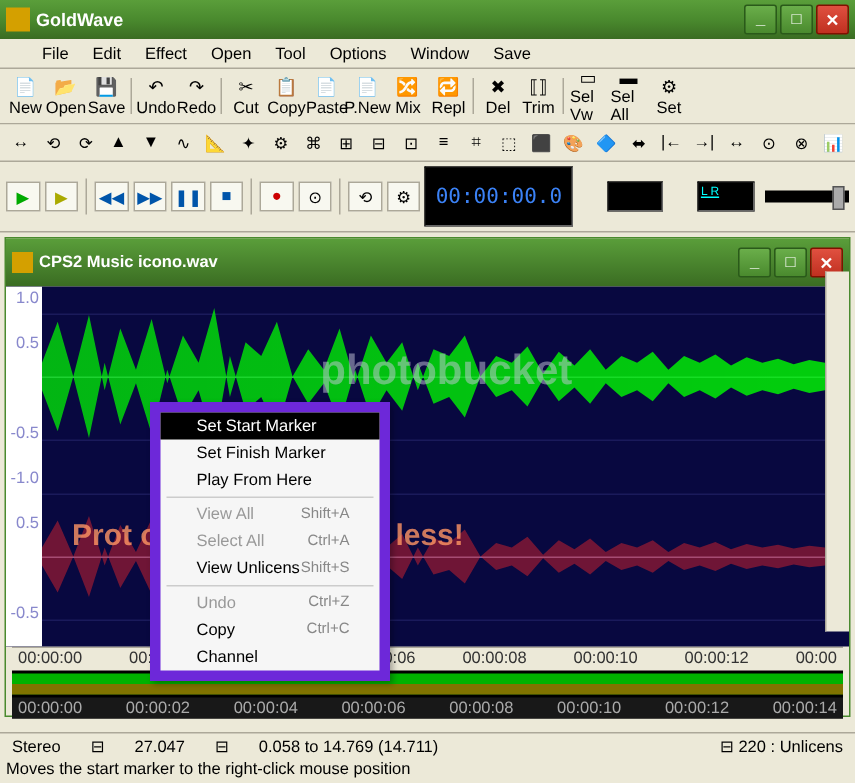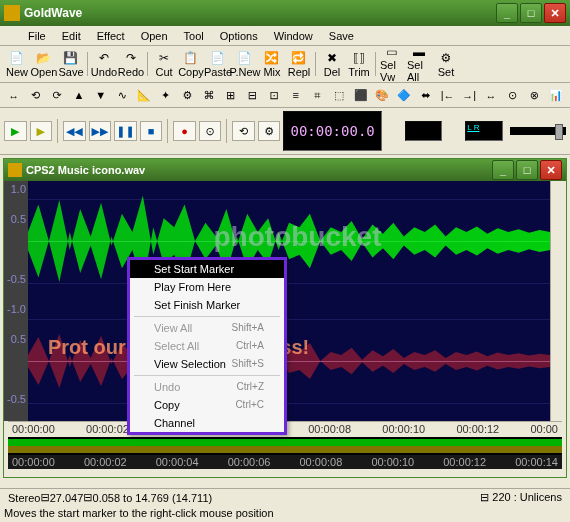--- a/index.html
+++ b/index.html
@@ -18,55 +18,55 @@
 .toolbar { background: #ece9d8; padding: 2px 4px; border-bottom: 1px solid #aca899; display: flex; align-items: center; gap: 1px; flex-wrap: wrap; }
 .tbtn { width: 26px; height: 32px; border: 1px solid transparent; display: flex; flex-direction: column; align-items: center; justify-content: center; cursor: pointer; font-size: 9px; }
 .tbtn .ico { width: 16px; height: 16px; display: flex; align-items: center; justify-content: center; font-size: 12px; }
 .sep { width: 1px; height: 24px; background: #aca899; margin: 0 2px; }
 
 .toolbar2 { background: #ece9d8; padding: 2px 4px; border-bottom: 1px solid #aca899; display: flex; align-items: center; gap: 2px; }
 .tbtn2 { width: 20px; height: 20px; border: 1px solid transparent; display: flex; align-items: center; justify-content: center; cursor: pointer; font-size: 11px; }
 
 .playbar { background: #ece9d8; padding: 3px 4px; border-bottom: 1px solid #aca899; display: flex; align-items: center; gap: 3px; }
 .pbtn { width: 24px; height: 20px; border: 1px solid #aca899; background: #f8f8f0; display: flex; align-items: center; justify-content: center; cursor: pointer; }
-.timedisplay { background: #000; color: #f0abfc; font-family: monospace; font-size: 14px; padding: 11px 6px; border: 1px inset #666; margin-left: auto; }
+.timedisplay { background: #000; color: #3b82f6; font-family: monospace; font-size: 14px; padding: 11px 6px; border: 1px inset #666; margin-left: auto; }
 .meter { width: 40px; height: 20px; background: #000; border: 1px inset #666; margin-left: 20px; text-decoration: underline; }
 .volslider { width: 60px; height: 8px; background: #000; margin-left: 4px; position: relative; }
 .volslider::after { content: ''; position: absolute; left: 45px; top: -3px; width: 6px; height: 14px; background: #aaa; border: 1px solid #555; }
 
 .docwin { margin: 3px; border: 1px solid #4a8a2e; background: #ece9d8; height: 320px; position: relative; }
-.doc-titlebar { height: 22px; background: linear-gradient(to bottom, #5a9e3a, #3a6c22); display: flex; align-items: center; padding: 0 4px; color: white; font-weight: bold; font-size: 11px; }
+.doc-titlebar { height: 32px; background: linear-gradient(to bottom, #5a9e3a, #3a6c22); display: flex; align-items: center; padding: 0 4px; color: white; font-weight: bold; font-size: 11px; }
 .doc-titlebar .icon { width: 14px; height: 14px; background: #d4a000; margin-right: 4px; }
 .doc-titlebar .title { flex: 1; }
 
 .waveform-area { position: relative; height: 240px; background: #080840; overflow: hidden; }
-.ruler-y { position: absolute; left: 0; top: 0; width: 24px; height: 100%; background: #404040; color: #8888cc; font-size: 9px; }
+.ruler-y { position: absolute; left: 0; top: 0; width: 24px; height: 100%; background: #ffffff; color: #8888cc; font-size: 9px; }
 .ruler-y span { position: absolute; right: 2px; }
 .wavecanvas { position: absolute; left: 24px; right: 16px; top: 0; height: 100%; }
 .wave-top, .wave-bot { position: absolute; left: 0; right: 0; height: 50%; }
 .wave-top { top: 0; }
 .wave-bot { top: 50%; }
 .gridline { position: absolute; left: 0; right: 0; height: 1px; background: rgba(100,100,200,0.2); }
 .zeroline { position: absolute; left: 0; right: 0; height: 1px; background: #6666aa; top: 50%; }
 .wavefill { position: absolute; top: 12%; bottom: 12%; left: 0; right: 0; background: linear-gradient(to right, rgba(0,255,0,0.7) 0%, rgba(0,255,0,0.8) 100%); clip-path: polygon(0 40%, 2% 10%, 4% 50%, 6% 5%, 8% 60%, 10% 15%, 12% 45%, 14% 8%, 16% 55%, 18% 20%, 20% 40%, 22% 0%, 24% 65%, 26% 25%, 28% 35%, 30% 10%, 32% 50%, 34% 30%, 36% 45%, 38% 15%, 40% 55%, 42% 20%, 44% 40%, 46% 25%, 48% 60%, 50% 30%, 52% 35%, 54% 20%, 56% 50%, 58% 35%, 60% 40%, 62% 28%, 64% 48%, 66% 32%, 68% 42%, 70% 30%, 72% 45%, 74% 35%, 76% 40%, 78% 32%, 80% 45%, 82% 35%, 84% 40%, 86% 34%, 88% 42%, 90% 36%, 92% 40%, 94% 37%, 96% 41%, 98% 38%, 100% 40%, 100% 60%, 98% 62%, 96% 59%, 94% 63%, 92% 60%, 90% 64%, 88% 58%, 86% 66%, 84% 60%, 82% 65%, 80% 55%, 78% 68%, 76% 60%, 74% 65%, 72% 55%, 70% 70%, 68% 58%, 66% 68%, 64% 52%, 62% 72%, 60% 60%, 58% 65%, 56% 50%, 54% 80%, 52% 65%, 50% 70%, 48% 40%, 46% 75%, 44% 60%, 42% 80%, 40% 45%, 38% 85%, 36% 55%, 34% 70%, 32% 50%, 30% 90%, 28% 65%, 26% 75%, 24% 35%, 22% 100%, 20% 60%, 18% 80%, 16% 45%, 14% 92%, 12% 55%, 10% 85%, 8% 40%, 6% 95%, 4% 50%, 2% 90%, 0 60%); }
 .wave-bot .wavefill { background: rgba(255,40,40,0.7); opacity: 0.6; top: 25%; bottom: 25%; }
 .watermark { position: absolute; top: 40px; left: 0; right: 0; text-align: center; color: rgba(200,200,220,0.5); font-size: 28px; font-weight: bold; pointer-events: none; margin-left: 17px; }
 .watermark2 { position: absolute; top: 155px; left: 20px; right: 0; color: rgba(255,150,100,0.8); font-size: 20px; font-weight: bold; pointer-events: none; }
 
 .overview { height: 32px; background: #000; position: relative; margin: 0 4px; }
 .ov-wave { position: absolute; top: 2px; bottom: 16px; left: 0; right: 0; background: linear-gradient(to right, #0f0, #0f0); opacity: 0.7; }
 .ov-wave2 { position: absolute; top: 9px; bottom: 16px; left: 0; right: 0; background: #f30; opacity: 0.5; }
 .ov-ruler { position: absolute; bottom: 0; left: 0; right: 0; height: 14px; background: #181818; color: #aaa; font-size: 8px; display: flex; justify-content: space-between; padding: 1px 4px; }
 
 .timeruler { height: 16px; background: #ece9d8; margin: 0 4px; color: #333; font-size: 9px; display: flex; justify-content: space-between; padding: 1px 4px; border-top: 1px solid #aca899; }
 
-.statusbar { position: absolute; bottom: 16px; left: 0; right: 0; height: 18px; background: #ece9d8; border-top: 1px solid #aca899; display: flex; align-items: center; padding: 0 8px; font-size: 11px; }
+.statusbar { position: absolute; bottom: 16px; left: 0; right: 0; height: 18px; background: #ece9d8; border-top: 1px solid #aca899; display: flex; align-items: center; padding: 0 8px; font-size: 11px; gap: 20px; }
 .hint { position: absolute; bottom: 0; left: 0; right: 0; height: 16px; background: #ece9d8; padding: 1px 4px; font-size: 11px; }
 
-.ctxmenu { position: absolute; left: 100px; top: 257px; background: #f6f6f6; border: 3px solid #6d28d9; box-shadow: 2px 2px 4px rgba(0,0,0,0.3); min-width: 160px; z-index: 100; margin-left: 27px; }
+.ctxmenu { position: absolute; left: 100px; top: 268px; background: #f6f6f6; border: 7px solid #6d28d9; box-shadow: 2px 2px 4px rgba(0,0,0,0.3); min-width: 160px; z-index: 100; }
 .ctxitem { padding: 3px 20px 3px 24px; cursor: pointer; display: flex; justify-content: space-between; }
 .ctxitem.hl { background: #000; color: #fff; }
 .ctxitem.disabled { color: #999; }
 .ctxsep { height: 1px; background: #ccc; margin: 2px 4px; }
 .ctxitem .sc { color: #888; font-size: 10px; }
 
 .scrollbar-v { position: absolute; right: 0; top: 22px; width: 16px; height: 240px; background: #ece9d8; border-left: 1px solid #aca899; }
 </style>
 </head>
 <body>
@@ -278,36 +278,36 @@
         <span>00:00:14</span>
       </div>
   </div>
 </div>
 
 <div class="ctxmenu" id="ctxmenu">
     <div class="ctxitem hl">
       <span>Set Start Marker</span>
     </div>
     <div class="ctxitem">
+      <span>Set Finish Marker</span>
+    </div>
+    <div class="ctxitem">
       <span>Play From Here</span>
-    </div>
-    <div class="ctxitem">
-      <span>Set Finish Marker</span>
     </div>
     <div class="ctxsep"></div>
     <div class="ctxitem disabled">
       <span>View All</span>
       <span class="sc">Shift+A</span>
     </div>
     <div class="ctxitem disabled">
       <span>Select All</span>
       <span class="sc">Ctrl+A</span>
     </div>
     <div class="ctxitem">
-      <span>View Selection</span>
+      <span>View Unlicens</span>
       <span class="sc">Shift+S</span>
     </div>
     <div class="ctxsep"></div>
     <div class="ctxitem disabled">
       <span>Undo</span>
       <span class="sc">Ctrl+Z</span>
     </div>
     <div class="ctxitem">
       <span>Copy</span>
       <span class="sc">Ctrl+C</span>

